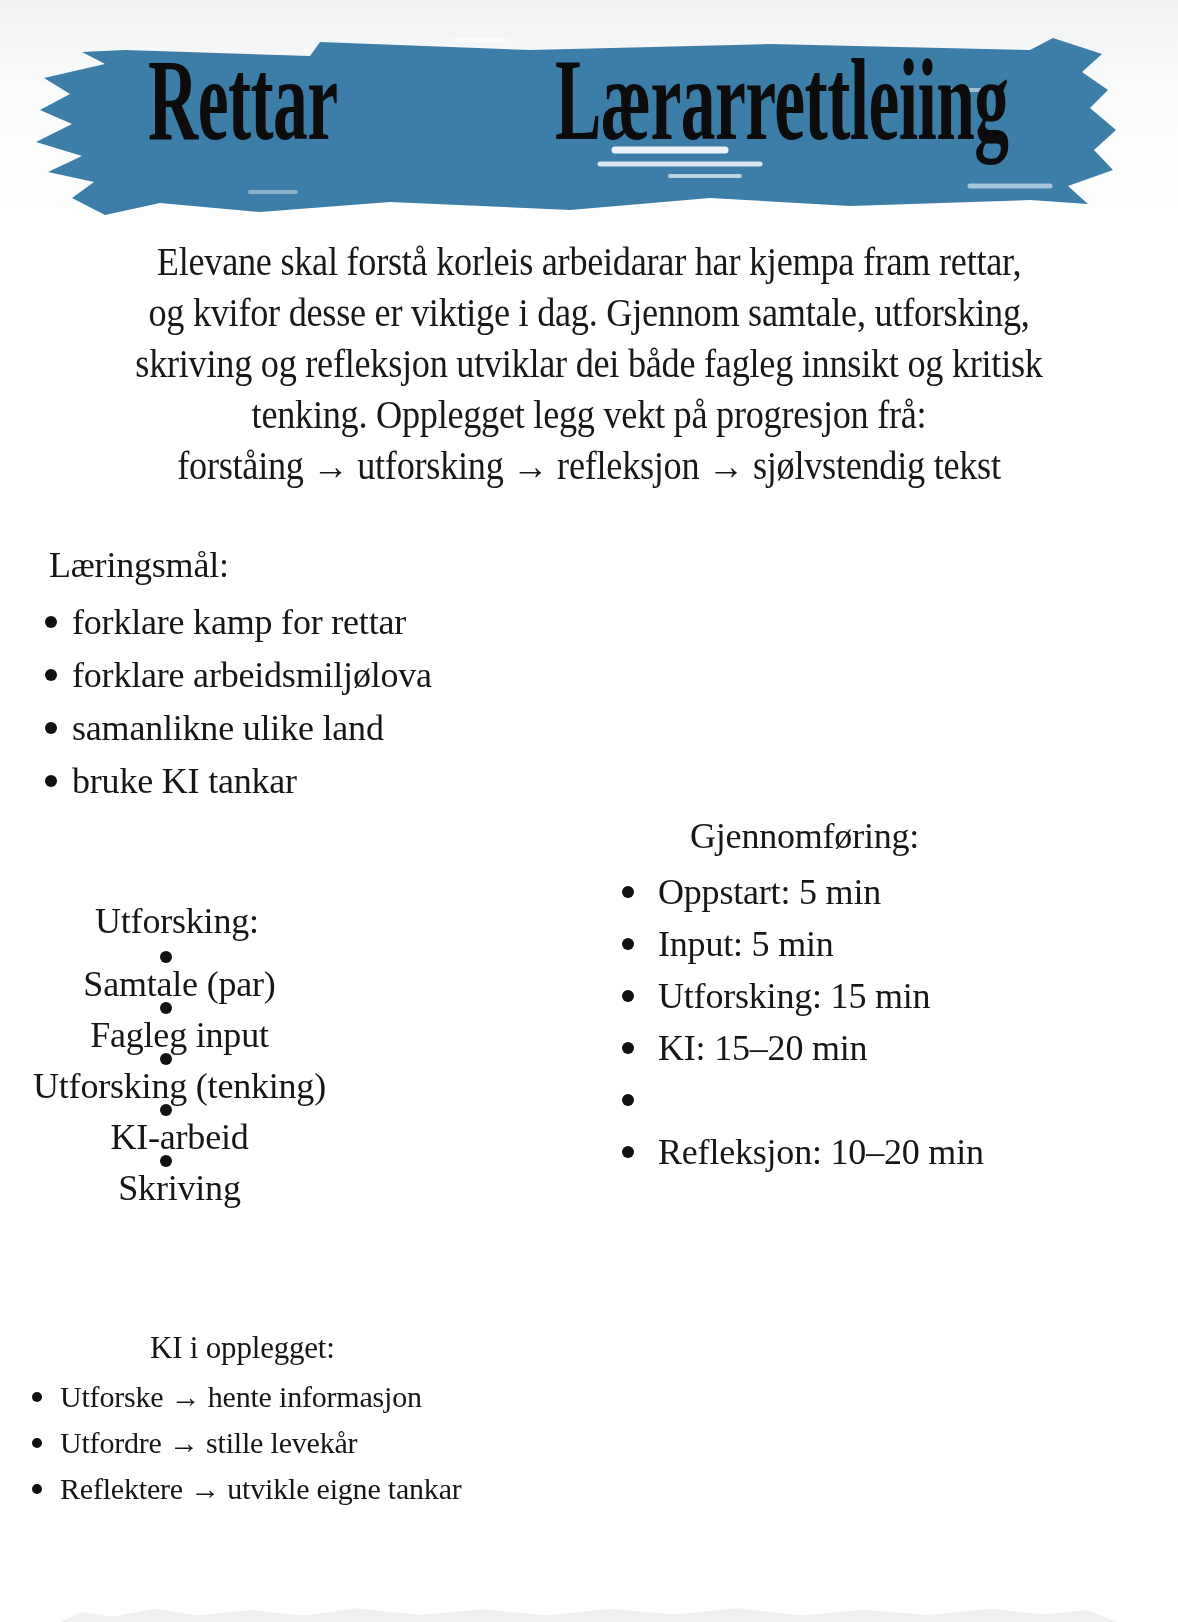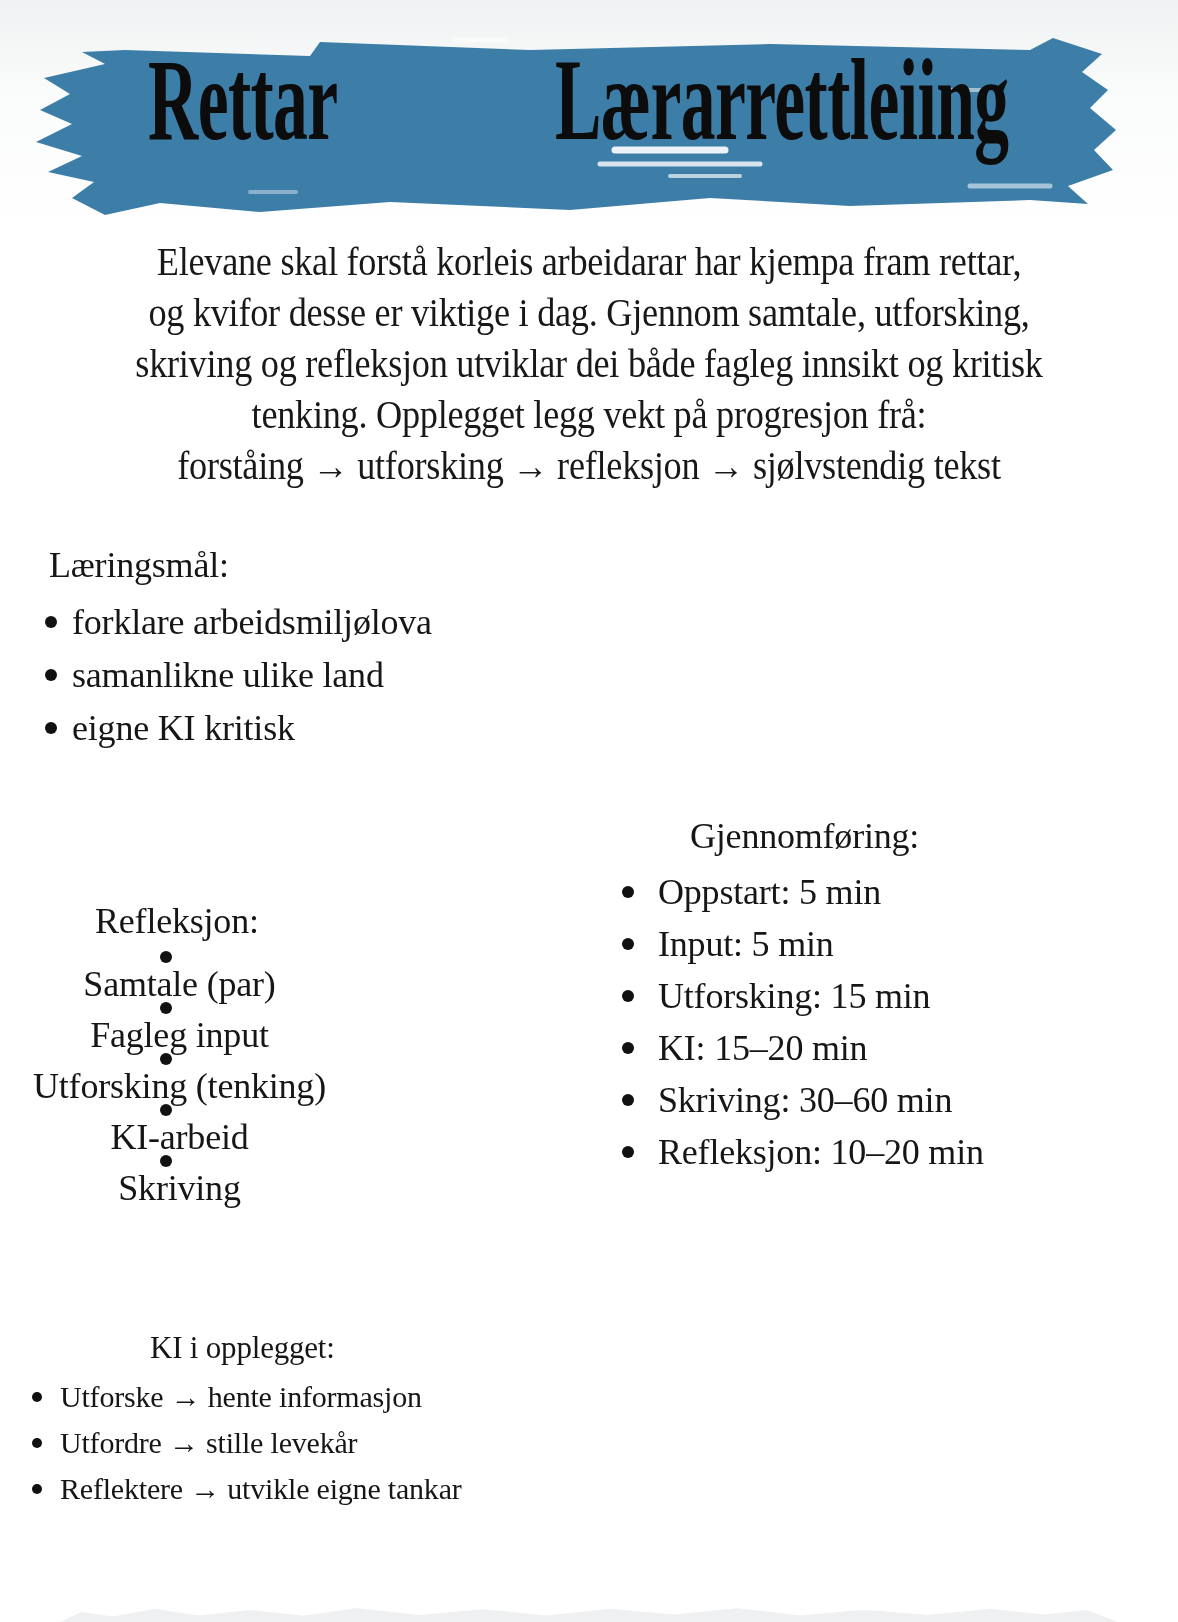--- a/index.html
+++ b/index.html
@@ -160,29 +160,33 @@
     <div class="intro-line">skriving og refleksjon utviklar dei både fagleg innsikt og kritisk</div>
     <div class="intro-line">tenking. Opplegget legg vekt på progresjon frå:</div>
     <div class="intro-line">forståing → utforsking → refleksjon → sjølvstendig tekst</div>
   </div>
 
   <section class="section sec-goals">
     <h2>Læringsmål:</h2>
     <ul>
       <li>
           <span class="dot"></span>
+          <span>forklare kamp for rettar</span>
+        </li>
+      <li>
+          <span class="dot"></span>
           <span>forklare arbeidsmiljølova</span>
         </li>
       <li>
           <span class="dot"></span>
           <span>samanlikne ulike land</span>
         </li>
       <li>
           <span class="dot"></span>
-          <span>eigne KI kritisk</span>
+          <span>bruke KI tankar</span>
         </li>
     </ul>
   </section>
 
   <section class="section sec-exec">
     <h2>Gjennomføring:</h2>
     <ul>
       <li>
           <span class="dot"></span>
           <span>Oppstart: 5 min</span>
@@ -194,31 +198,30 @@
       <li>
           <span class="dot"></span>
           <span>Utforsking: 15 min</span>
         </li>
       <li>
           <span class="dot"></span>
           <span>KI: 15–20 min</span>
         </li>
       <li>
           <span class="dot"></span>
-          <span>Skriving: 30–60 min</span>
         </li>
       <li>
           <span class="dot"></span>
           <span>Refleksjon: 10–20 min</span>
         </li>
     </ul>
   </section>
 
   <section class="section sec-work">
-    <h2>Refleksjon:</h2>
+    <h2>Utforsking:</h2>
     <ul>
       <li>
           <span class="dot"></span>
           <span>Samtale (par)</span>
         </li>
       <li>
           <span class="dot"></span>
           <span>Fagleg input</span>
         </li>
       <li>

